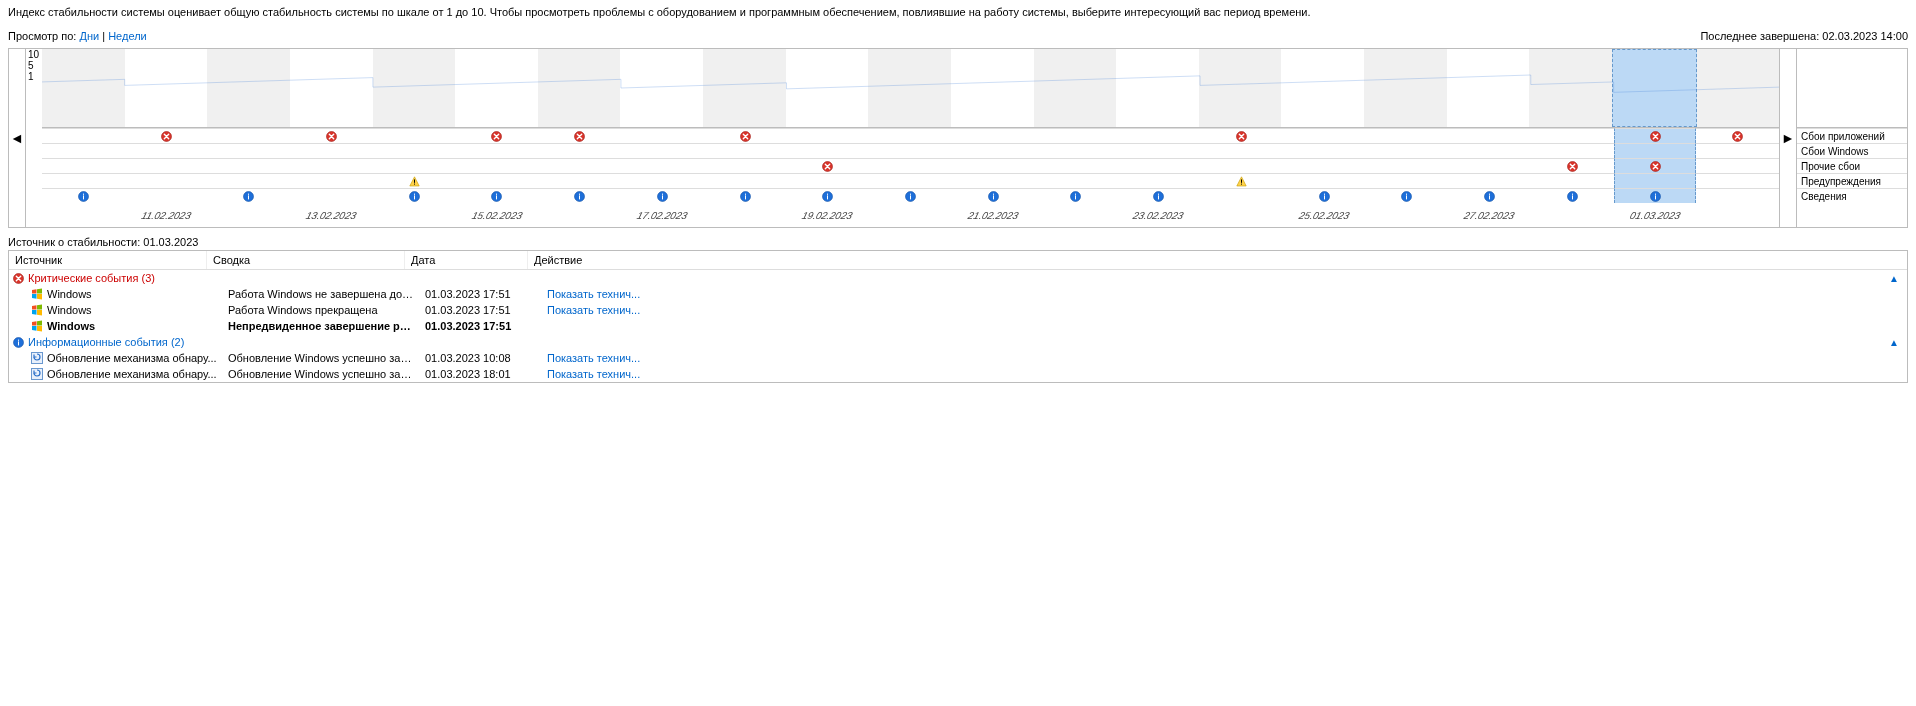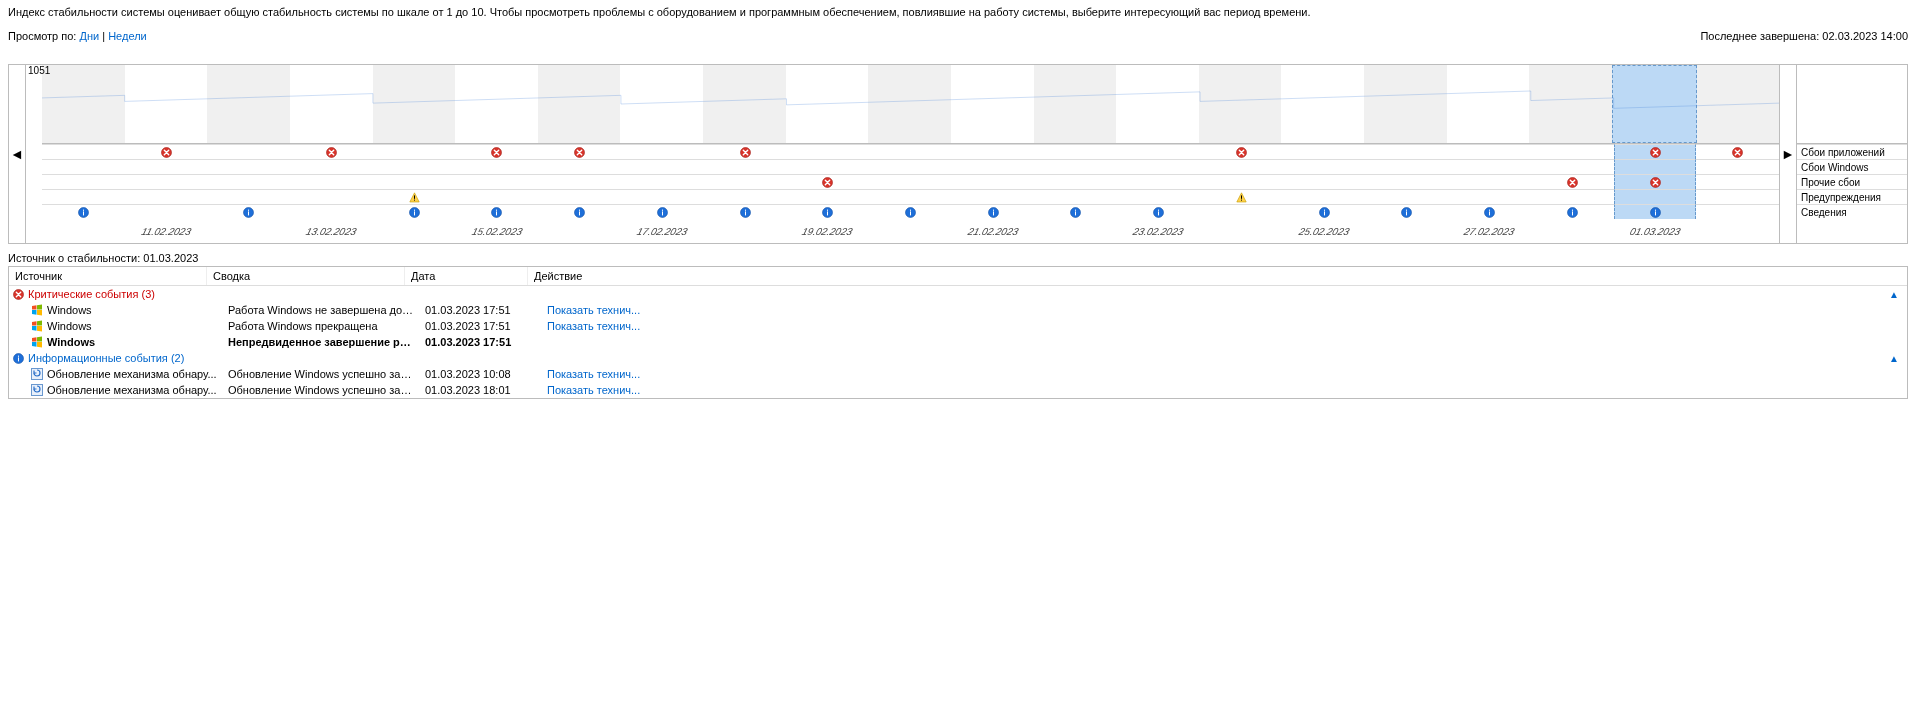--- a/index.html
+++ b/index.html
@@ -1,25 +1,25 @@
 <!DOCTYPE html>
 <html><head>
 <meta charset="utf-8">
 <style>
   html,body{margin:0;padding:0;font-family:"Segoe UI",Tahoma,sans-serif;font-size:12px;color:#000;background:#fff;width:1916px}
   .page{padding:6px 8px}
   .title{color:#003399;font-size:14px;margin:4px 0 10px 0}
   .desc{font-size:11px;margin-bottom:12px}
-  .row-top{display:flex;justify-content:space-between;align-items:flex-end;font-size:11px;margin-bottom:22px}
+  .row-top{display:flex;justify-content:space-between;align-items:flex-end;font-size:11px;margin-bottom:6px}
   a.link{color:#0066cc;text-decoration:none;cursor:pointer}
   .chart-outer{display:flex;border:1px solid #bcbcbc}
   .nav-arrow{width:16px;display:flex;align-items:center;justify-content:center;font-size:14px;cursor:pointer;user-select:none;background:#fff;border-right:1px solid #bcbcbc}
   .nav-arrow.right{border-right:none;border-left:1px solid #bcbcbc}
   .chart-body{flex:1;position:relative}
-  .yaxis{position:absolute;left:2px;top:0;height:78px;display:flex;font-size:10px;z-index:3;pointer-events:none}
+  .yaxis{position:absolute;left:2px;top:0;height:78px;display:flex;flex-direction:column;font-size:10px;z-index:3;pointer-events:none}
   .plot{height:78px;position:relative;margin-left:16px;border-bottom:1px solid #bcbcbc;display:flex}
   .plot .day{flex:1;position:relative}
   .plot .day:nth-child(odd){background:#f0f0f0}
   .plot .day.sel{background:#bcd9f5;border:1px dashed #6699cc;box-sizing:border-box}
   .line{position:absolute;left:0;right:0;pointer-events:none;z-index:2}
   .icon-rows{display:flex;margin-left:16px}
   .icon-col{flex:1;display:flex;flex-direction:column}
   .icon-cell{height:14px;border-top:1px solid #ddd;display:flex;align-items:center;justify-content:center;font-size:10px}
   .icon-col.sel .icon-cell{background:#bcd9f5;border-left:1px dashed #6699cc;border-right:1px dashed #6699cc}
   .date-row{display:flex;margin-left:16px;height:24px}

